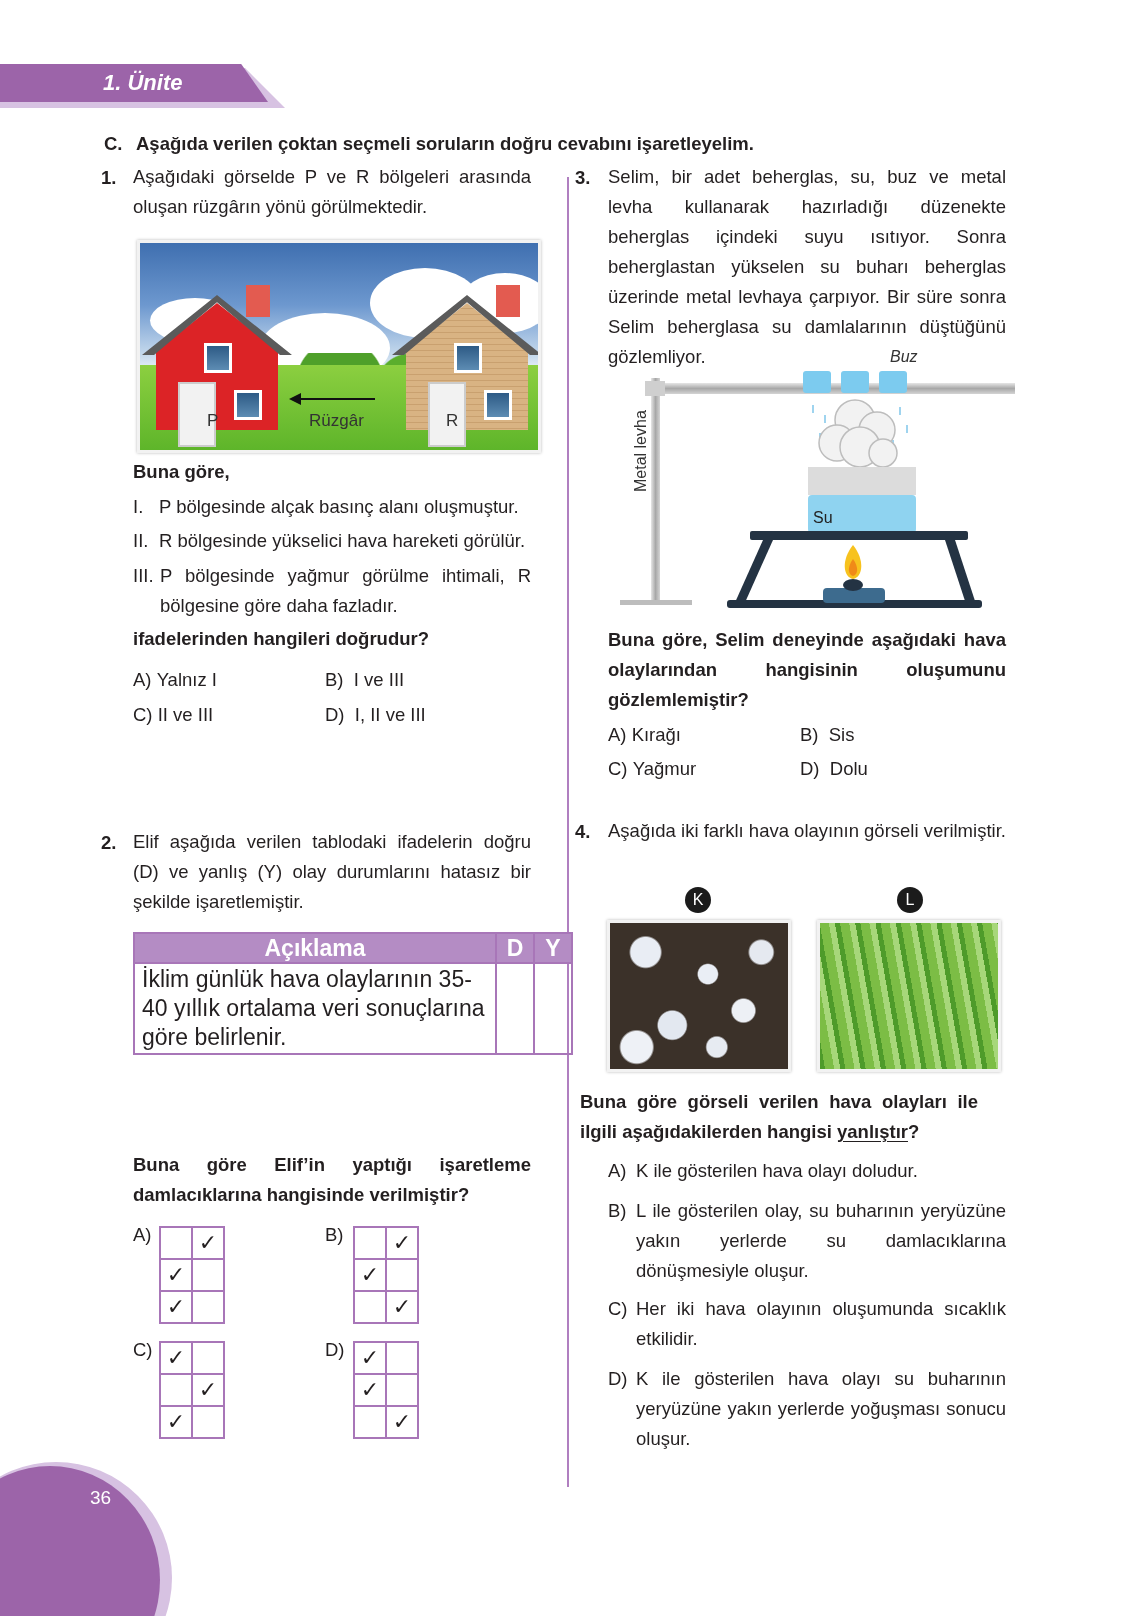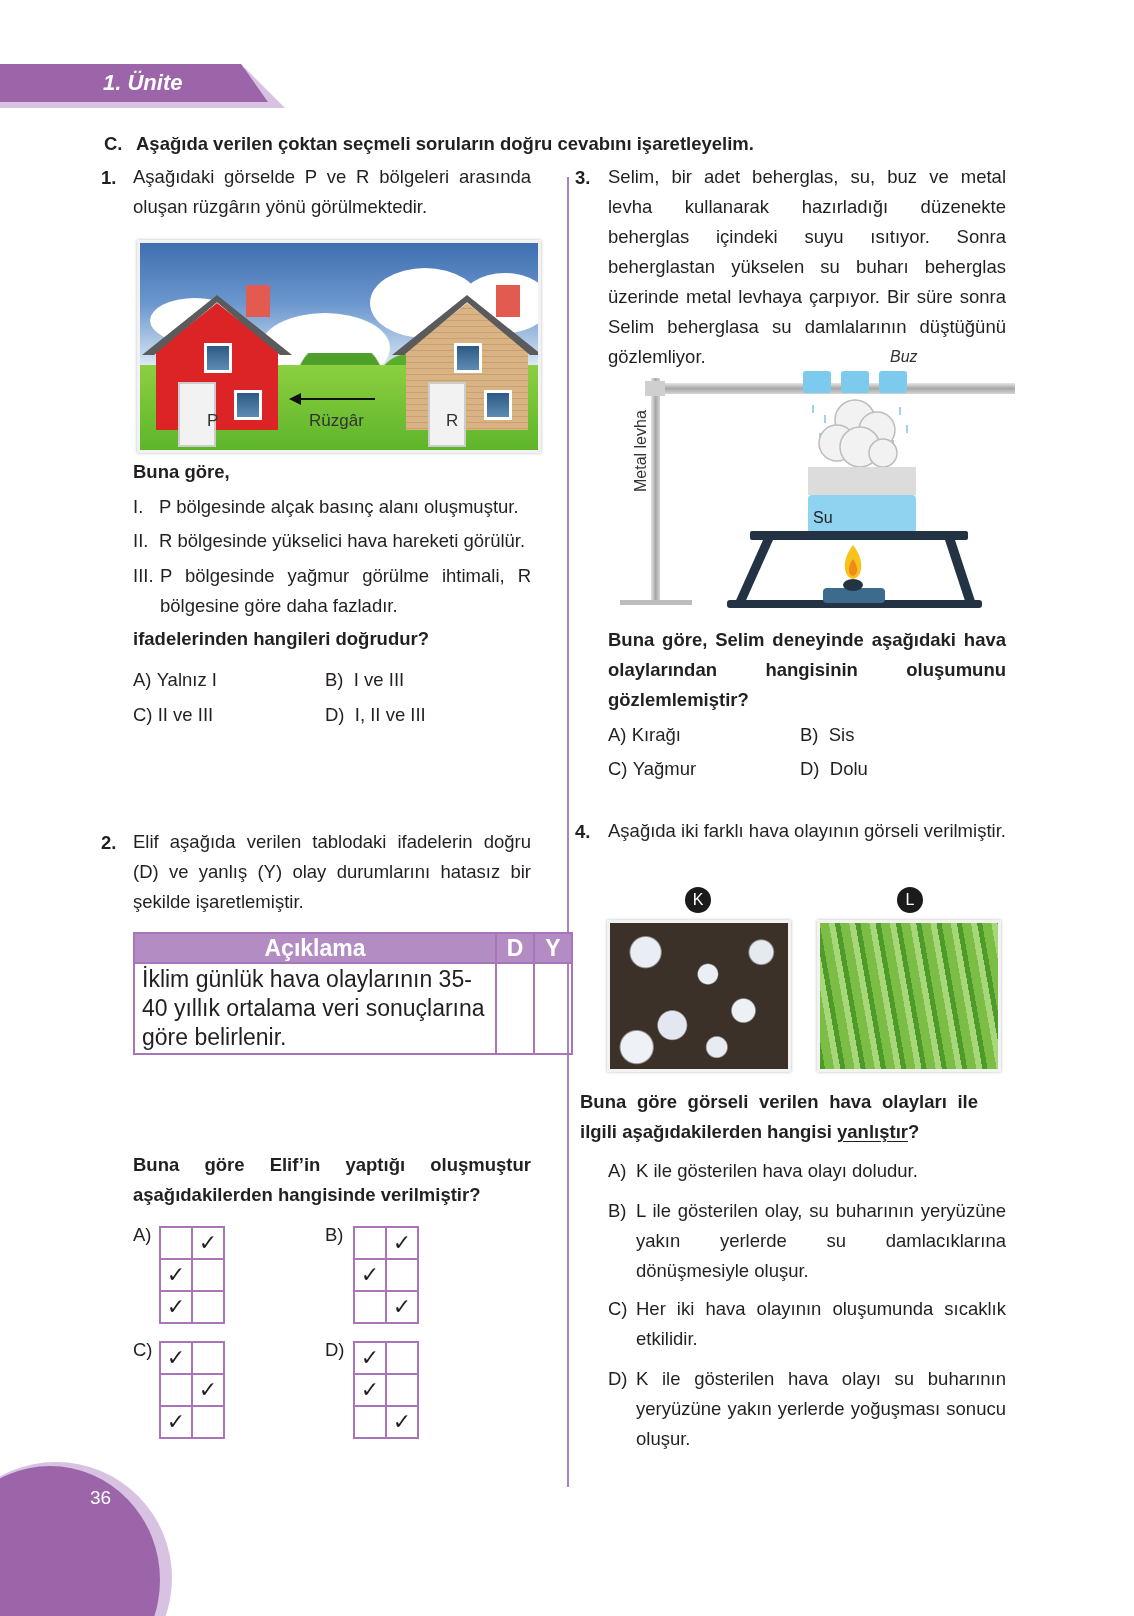--- a/index.html
+++ b/index.html
@@ -137,21 +137,21 @@
     <th class="c">Y</th>
   </tr>
   <tr>
     <td style="height:91px;">İklim günlük hava olaylarının 35-40 yıllık ortalama veri sonuçlarına göre belirlenir.</td>
     <td class="c"></td>
     <td class="c"></td>
   </tr>
 </tbody>
   </table>
 
-<div class="para bold" style="left:133px;top:1150px;width:398px;">Buna göre Elif’in yaptığı oluşmuştur aşağıdakilerden hangisinde verilmiştir?</div>
+<div class="para bold" style="left:133px;top:1150px;width:398px;">Buna göre Elif’in yaptığı işaretleme damlacıklarına hangisinde verilmiştir?</div>
 
 <div class="opt" style="left:133px;top:1224px;">A)</div>
 <table class="mini" style="left:159px;top:1226px;">
   <tbody>
       <tr>
         <td></td>
         <td>✓</td>
       </tr>
   <tr>
         <td>✓</td>

